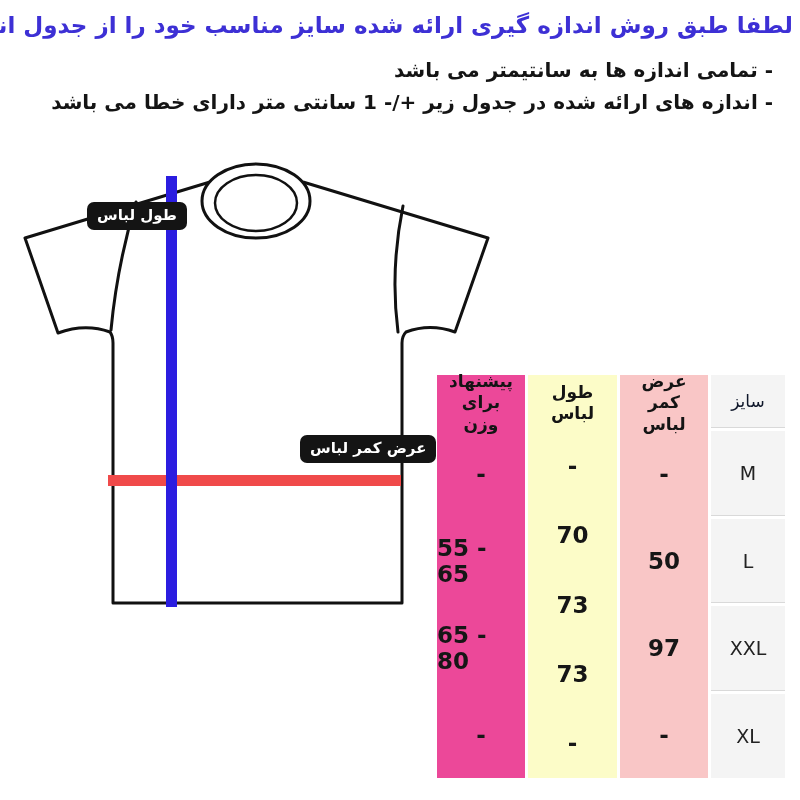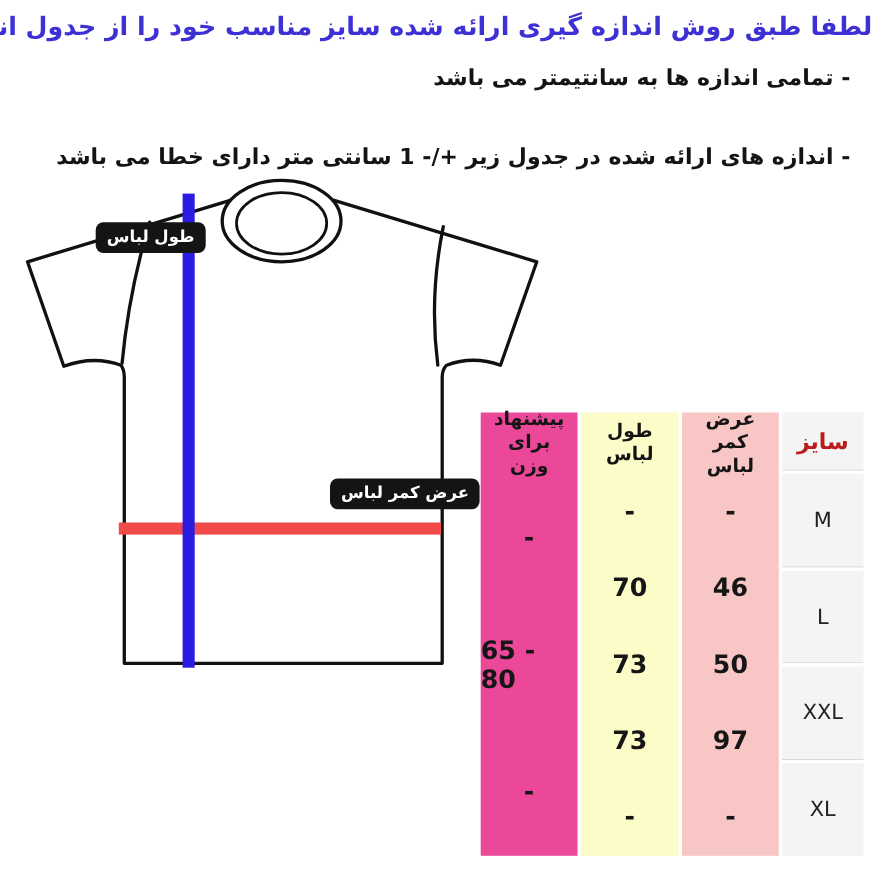--- a/index.html
+++ b/index.html
@@ -9,21 +9,21 @@
   }
   .heading {
     position:absolute; top:12px; right:7px; direction:rtl; text-align:right;
     color:#3d30d5; font-weight:bold; font-size:23px; white-space:nowrap;
   }
   .note {
     position:absolute; right:27px; direction:rtl; text-align:right;
     color:#141414; font-weight:bold; font-size:20px; white-space:nowrap;
   }
   .note1 { top:58px; }
-  .note2 { top:90px;margin-top:40px; }
+  .note2 { top:90px; }
 
   .tshirt-svg { position:absolute; left:0; top:140px; }
 
   .measure-label {
     position:absolute; background:#141414; color:#ffffff; font-weight:bold;
     font-size:15px; line-height:1; padding:6px 10px 7px; border-radius:7px;
     direction:rtl; white-space:nowrap;
   }
   .label-length { left:87px; top:202px; }
   .label-waist  { left:300px; top:435px; }
@@ -44,21 +44,21 @@
     direction:rtl; padding:0 6px; box-sizing:border-box; color:#141414;
   }
   .td {
     flex:1; display:flex; align-items:center; justify-content:center;
     font-weight:bold; font-size:23px; color:#161616;
   }
   .col-size > div {
     background:#f4f4f4; box-shadow:inset 0 -1px 0 #d9d9d9; border-bottom:3px solid #ffffff;
   }
   .col-size > div:last-child { border-bottom:none; box-shadow:none; }
-  .col-size .th { font-weight:700; font-size:20px; color:#b91c1c; }
+  .col-size .th { font-weight:400; font-size:17px; color:#0f172a; }
   .size-cell {
     flex:1; display:flex; align-items:center; justify-content:center;
     font-size:19px; font-weight:400; color:#222;
   }
 </style>
 </head>
 <body>
 
 <div class="page">
 
@@ -77,37 +77,37 @@
   </svg>
 
   <div class="measure-label label-length">طول لباس</div>
   <div class="measure-label label-waist">عرض کمر لباس</div>
 
   <div class="size-table">
 
     <div class="col col-weight">
       <div class="th">پیشنهاد برای وزن</div>
       <div class="td">-</div>
+      <div class="td">55 - 65</div>
       <div class="td">65 - 80</div>
       <div class="td">-</div>
     </div>
 
     <div class="col col-length">
       <div class="th">طول لباس</div>
       <div class="td">-</div>
       <div class="td">70</div>
       <div class="td">73</div>
       <div class="td">73</div>
       <div class="td">-</div>
     </div>
 
     <div class="col col-waist">
       <div class="th">عرض کمر لباس</div>
       <div class="td">-</div>
-      <div class="td">46</div>
       <div class="td">50</div>
       <div class="td">97</div>
       <div class="td">-</div>
     </div>
 
     <div class="col col-size">
       <div class="th">سایز</div>
       <div class="size-cell">M</div>
       <div class="size-cell">L</div>
       <div class="size-cell">XXL</div>

